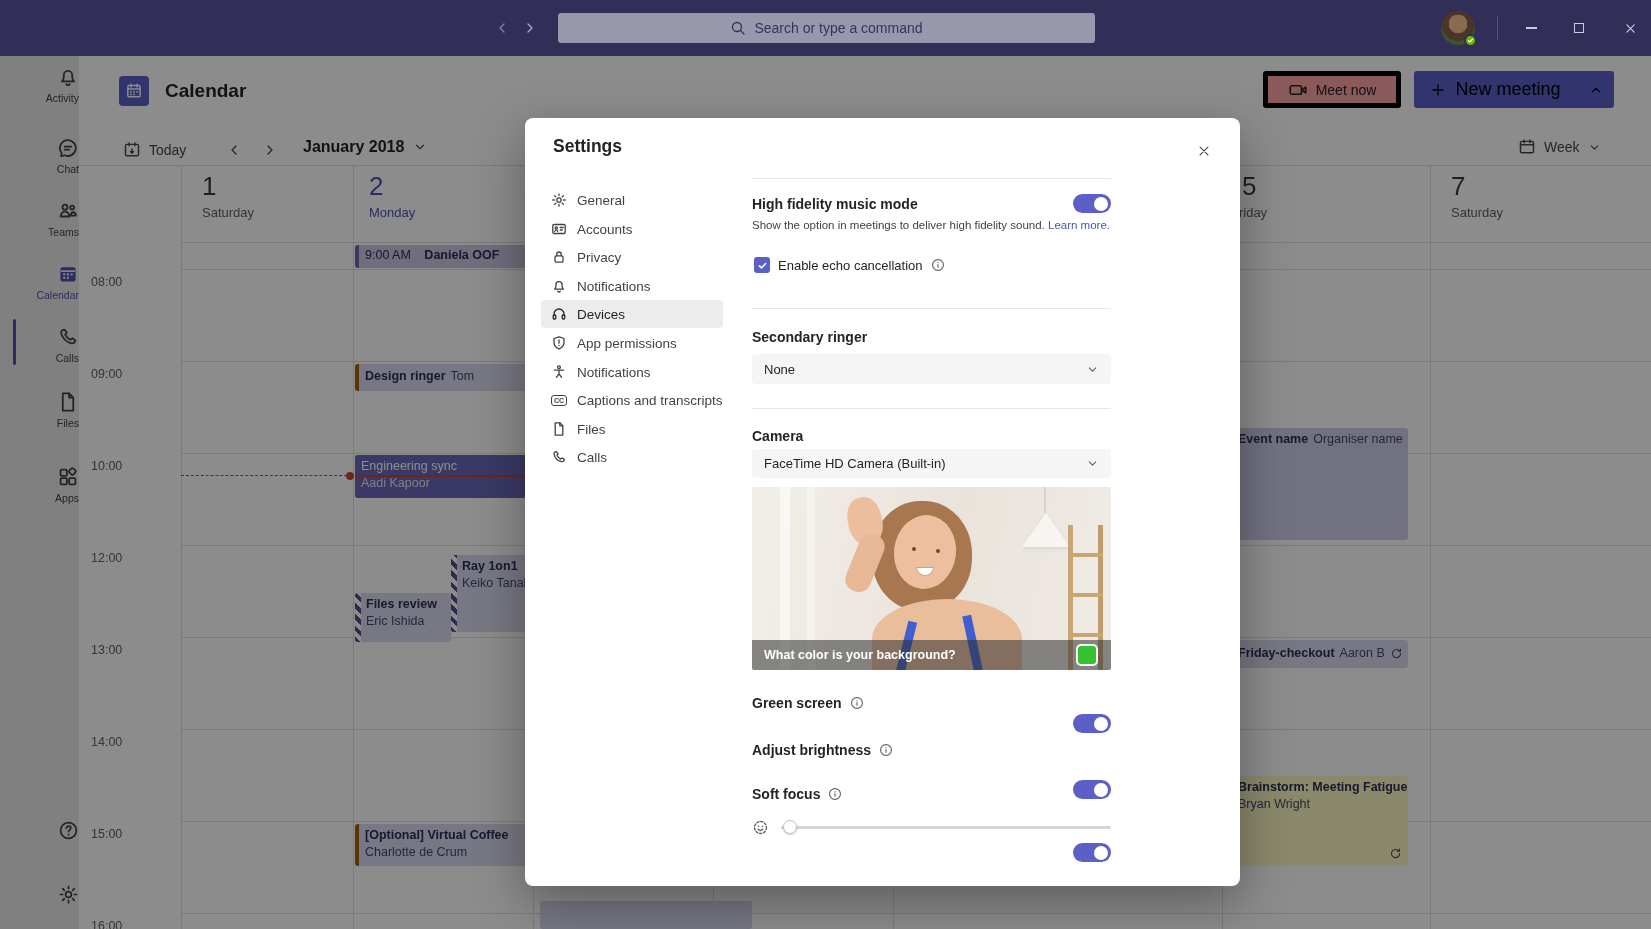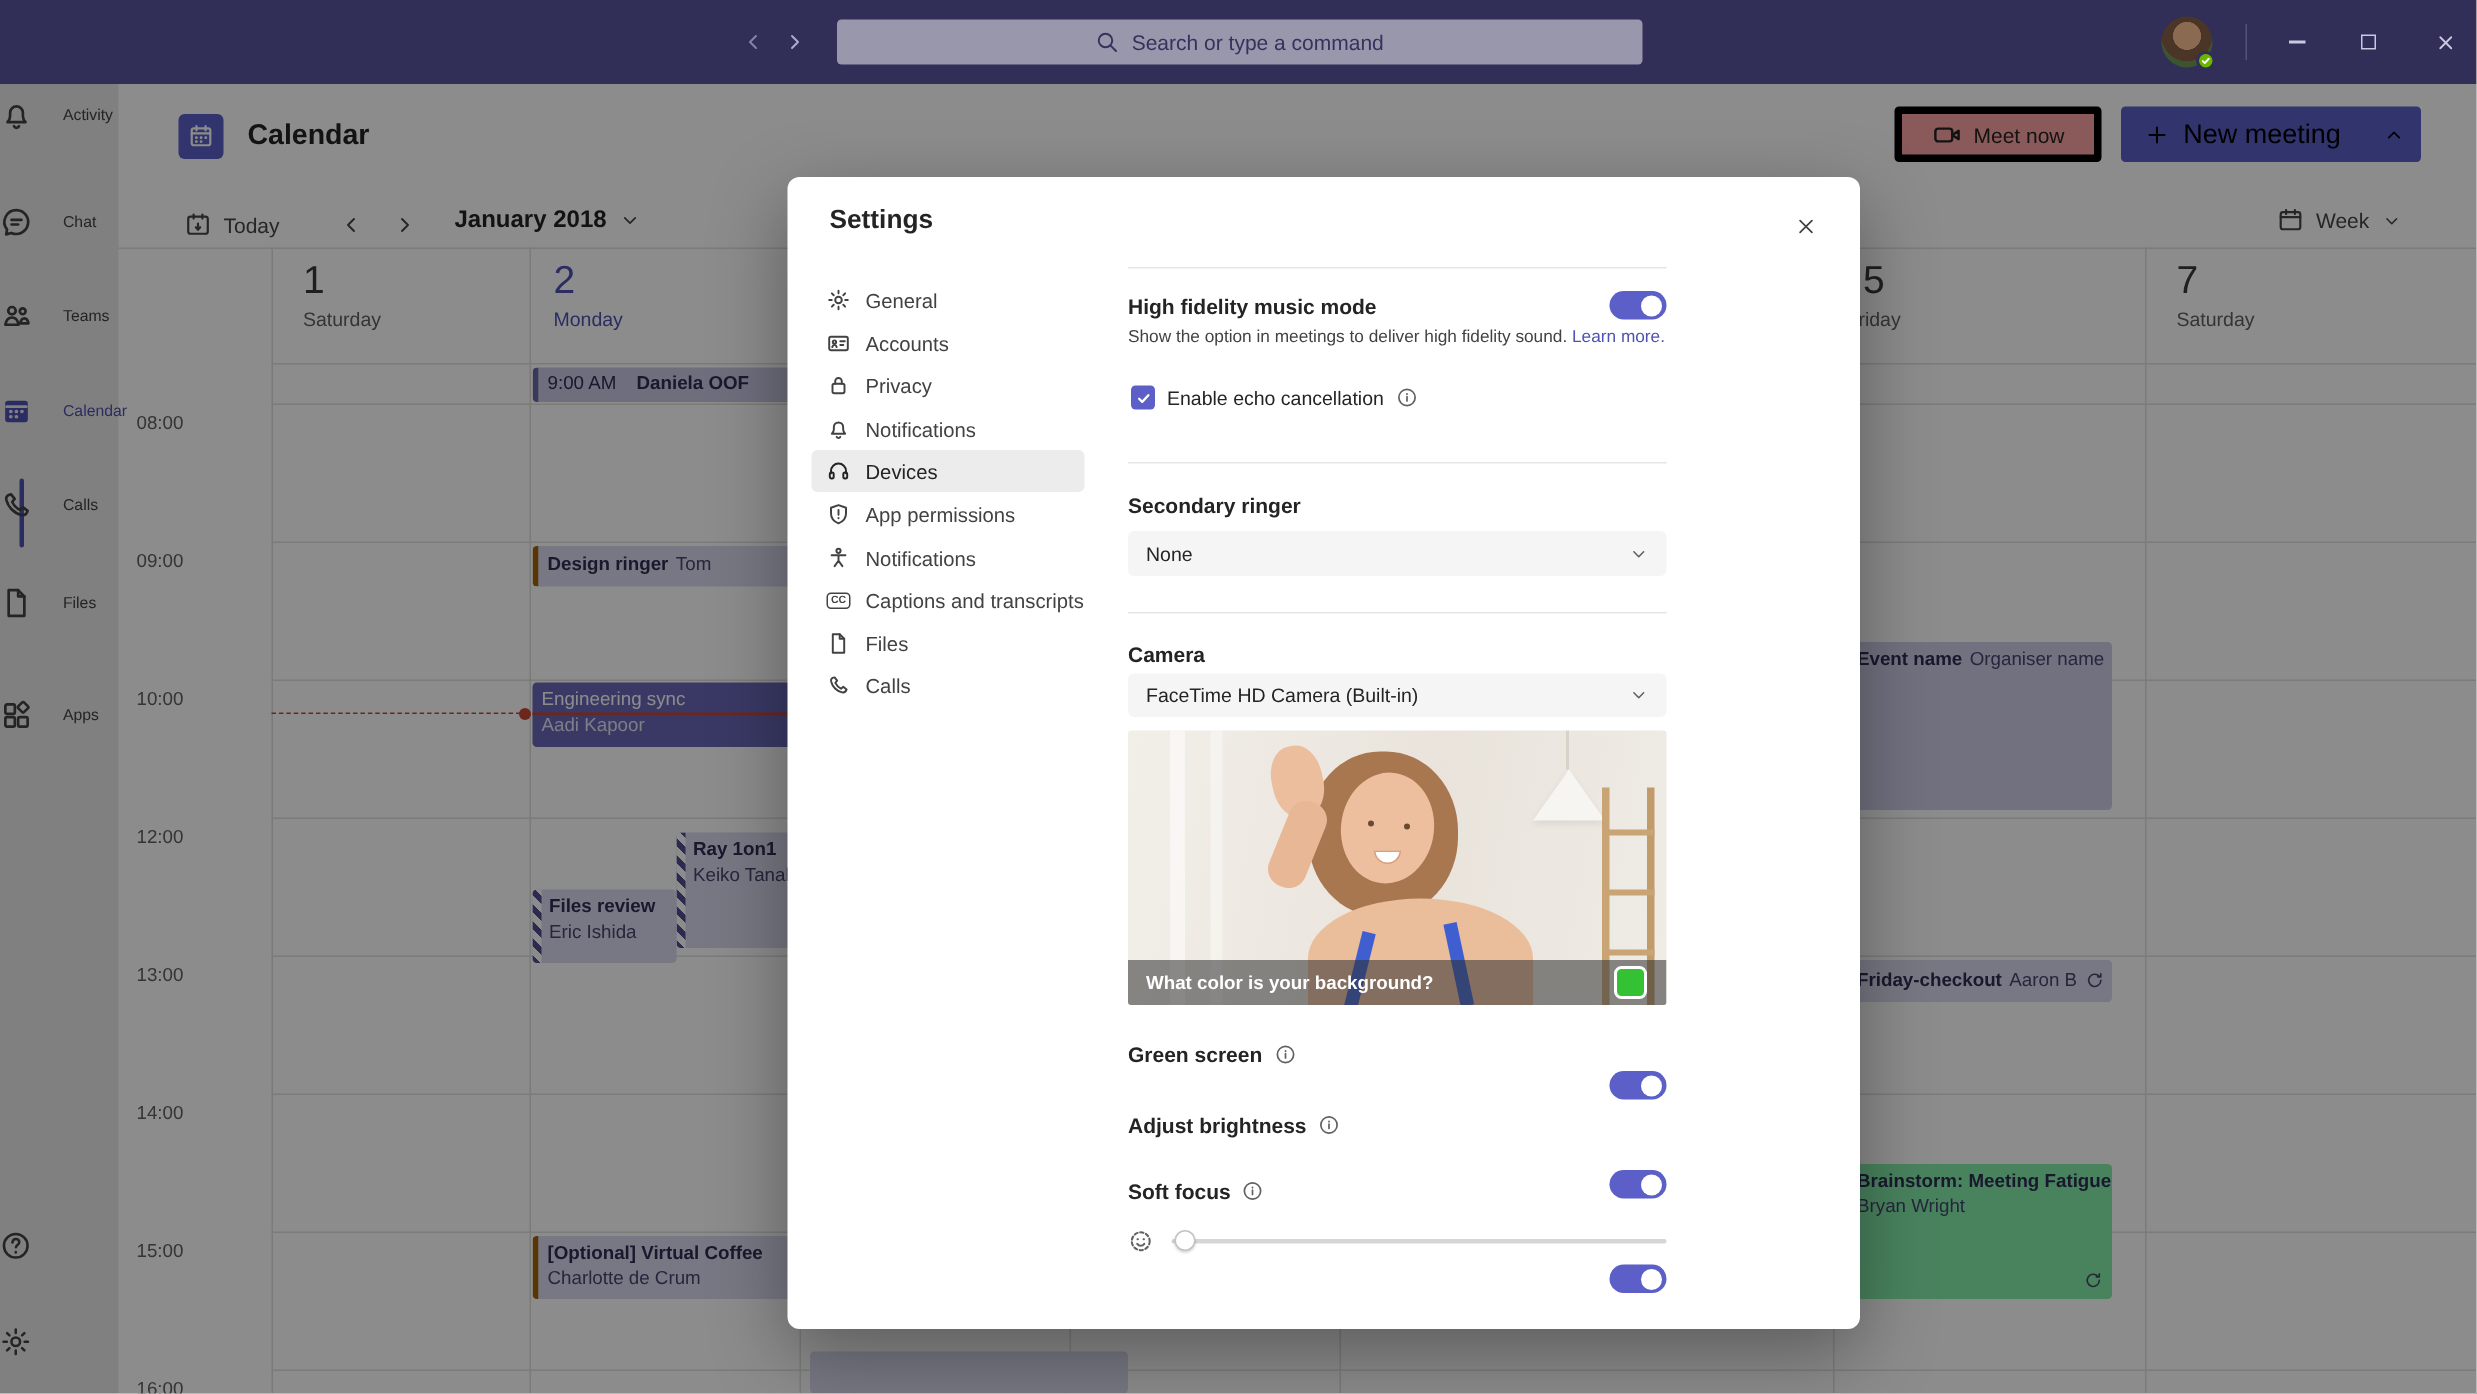--- a/index.html
+++ b/index.html
@@ -17,22 +17,22 @@
      background:rgba(255,255,255,.5);display:flex;align-items:center;justify-content:center;
      gap:8px;color:#35325e;font-size:14px}
   .winglyph{color:#cac8e2}
   .avatar{width:34px;height:34px;border-radius:50%;
      background:radial-gradient(circle at 50% 38%,#8a6a50 0 34%,#4a3526 35% 62%,#3c5530 63%);position:relative}
   .badge{position:absolute;right:-2px;bottom:-2px;width:13px;height:13px;border-radius:50%;
      background:#6bb700;border:2px solid #312e58;display:flex;align-items:center;justify-content:center}
 
   
   .rail{left:0;top:56px;width:79px;height:873px;background:#ebeae9;z-index:10}
-  .rail-item{position:absolute;left:0;width:79px;display:flex;align-items:center;
-     gap:20px;color:#424242}
+  .rail-item{position:absolute;left:0;width:79px;display:flex;flex-direction:column;align-items:flex-end;
+     gap:4px;color:#424242}
   .rail-label{font-size:10.5px}
   .rail-sel{color:#4f52b2}
 
   
   .h-title{font-size:19px;font-weight:bold;color:#252423}
   .btn-light{display:flex;align-items:center;justify-content:center;gap:8px;background:#fca5a5;
      border:5px solid #000000;border-radius:3px;font-size:14px;color:#252423}
   .btn-purple{display:flex;align-items:center;background:var(--accent);border-radius:3px;color:#000000;font-size:18px}
   .tool-txt{font-size:14px;color:#484644;display:flex;align-items:center;gap:8px}
 
@@ -264,21 +264,21 @@
       <b>Friday-checkout</b>
       <span class="sub">Aaron B</span>
   <span class="ic" style="margin-left:auto;color:#45456e">
         <svg width="13" height="13" viewBox="0 0 16 16">
           <path d="M13 8a5 5 0 11-1.4-3.4M13 2.6v2.6h-2.6"></path>
         </svg>
       </span>
     </span>
 </div>
 
-<div class="ev" style="left:1232px;top:776px;width:176px;height:90px;background:#86efac">
+<div class="ev" style="left:1232px;top:776px;width:176px;height:90px;background:#fef9c3">
   <div><b>Brainstorm: Meeting Fatigue</b></div>
   <div class="sub">Bryan Wright</div>
   <span class="ic" style="position:absolute;right:6px;bottom:6px;color:#45456e">
       <svg width="13" height="13" viewBox="0 0 16 16">
         <path d="M13 8a5 5 0 11-1.4-3.4M13 2.6v2.6h-2.6"></path>
       </svg>
     </span>
 </div>
 
 <div class="ev" style="left:540px;top:901px;width:212px;height:28px"></div>

